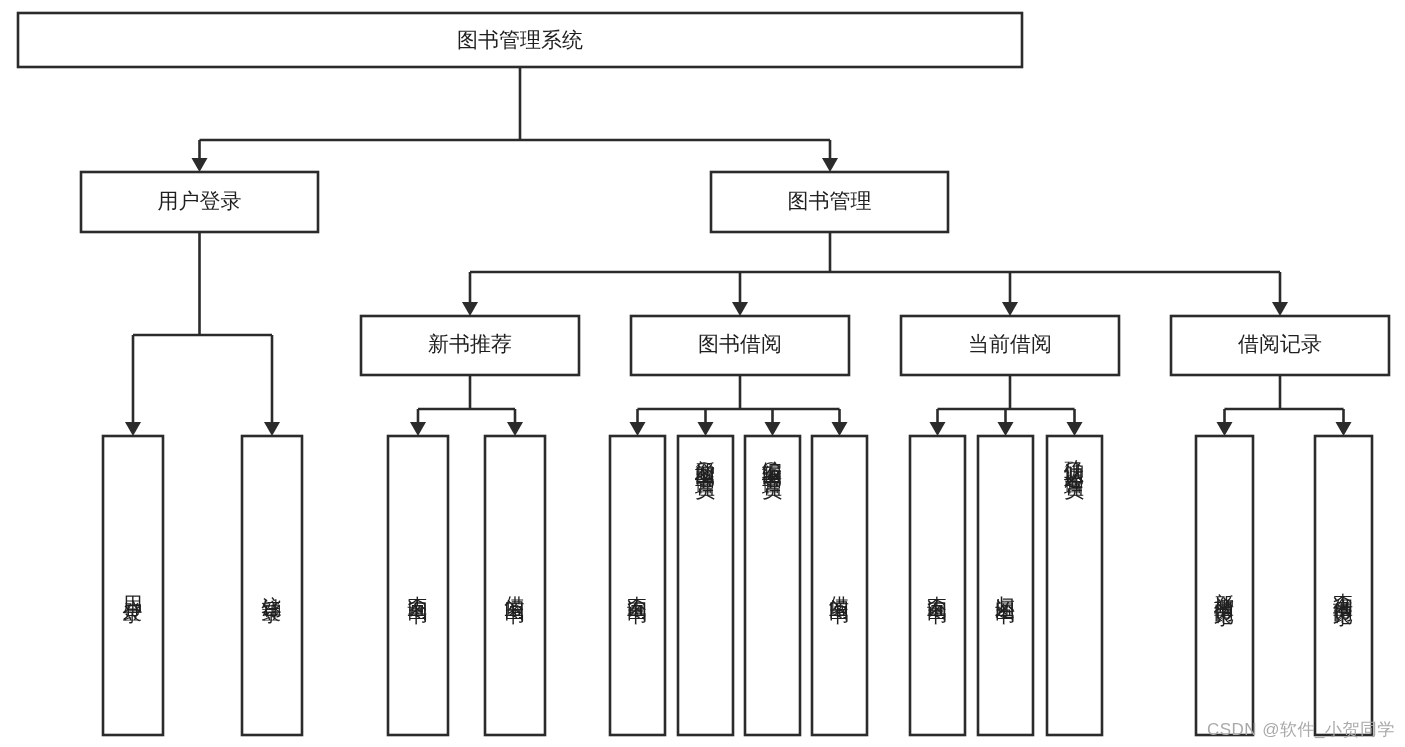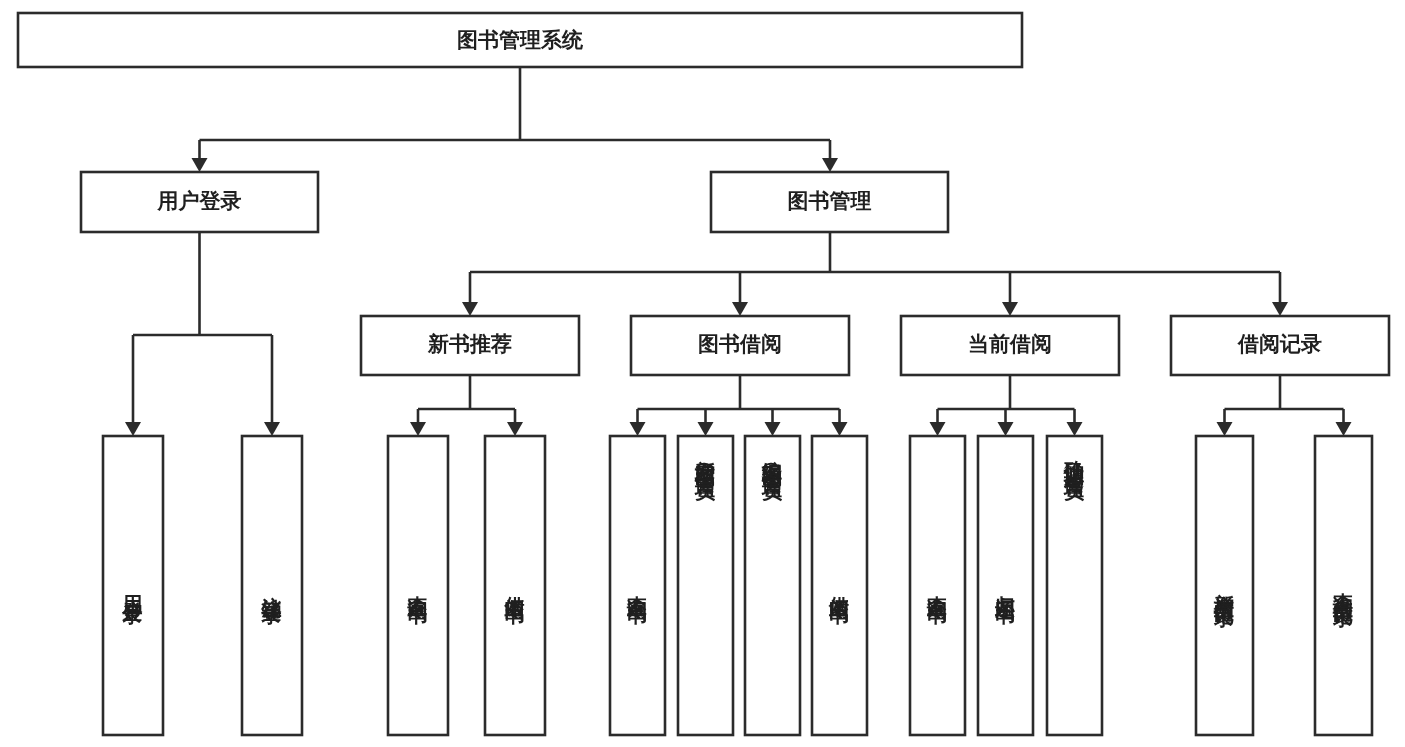--- a/index.html
+++ b/index.html
@@ -10,21 +10,20 @@
   body {
     width: 1405px;
     height: 747px;
     font-family: "Liberation Sans", "DejaVu Sans", sans-serif;
     overflow: hidden;
   }
   #diagram-root {
     position: relative;
     width: 1405px;
     height: 747px;
-    font-weight: bold;
   }
   svg#flow {
     position: absolute;
     left: 0;
     top: 0;
     width: 1405px;
     height: 747px;
     display: block;
   }
   .node-rect {
@@ -219,14 +218,15 @@
   <div class="vert-label-wrap" style="left:1047px; top:436px; width:55px; height:299px; align-items:flex-start;">
     <span class="vert-label" style="margin-top:8px;">确认归还（管理员）</span>
   </div>
   <div class="vert-label-wrap" style="left:1196px; top:436px; width:57px; height:299px;">
     <span class="vert-label">新增借阅记录</span>
   </div>
   <div class="vert-label-wrap" style="left:1315px; top:436px; width:57px; height:299px;">
     <span class="vert-label">查询借阅记录</span>
   </div>
 
+  <div id="watermark">CSDN @软件_小贺同学</div>
 
 </div>
 
 </body></html>

